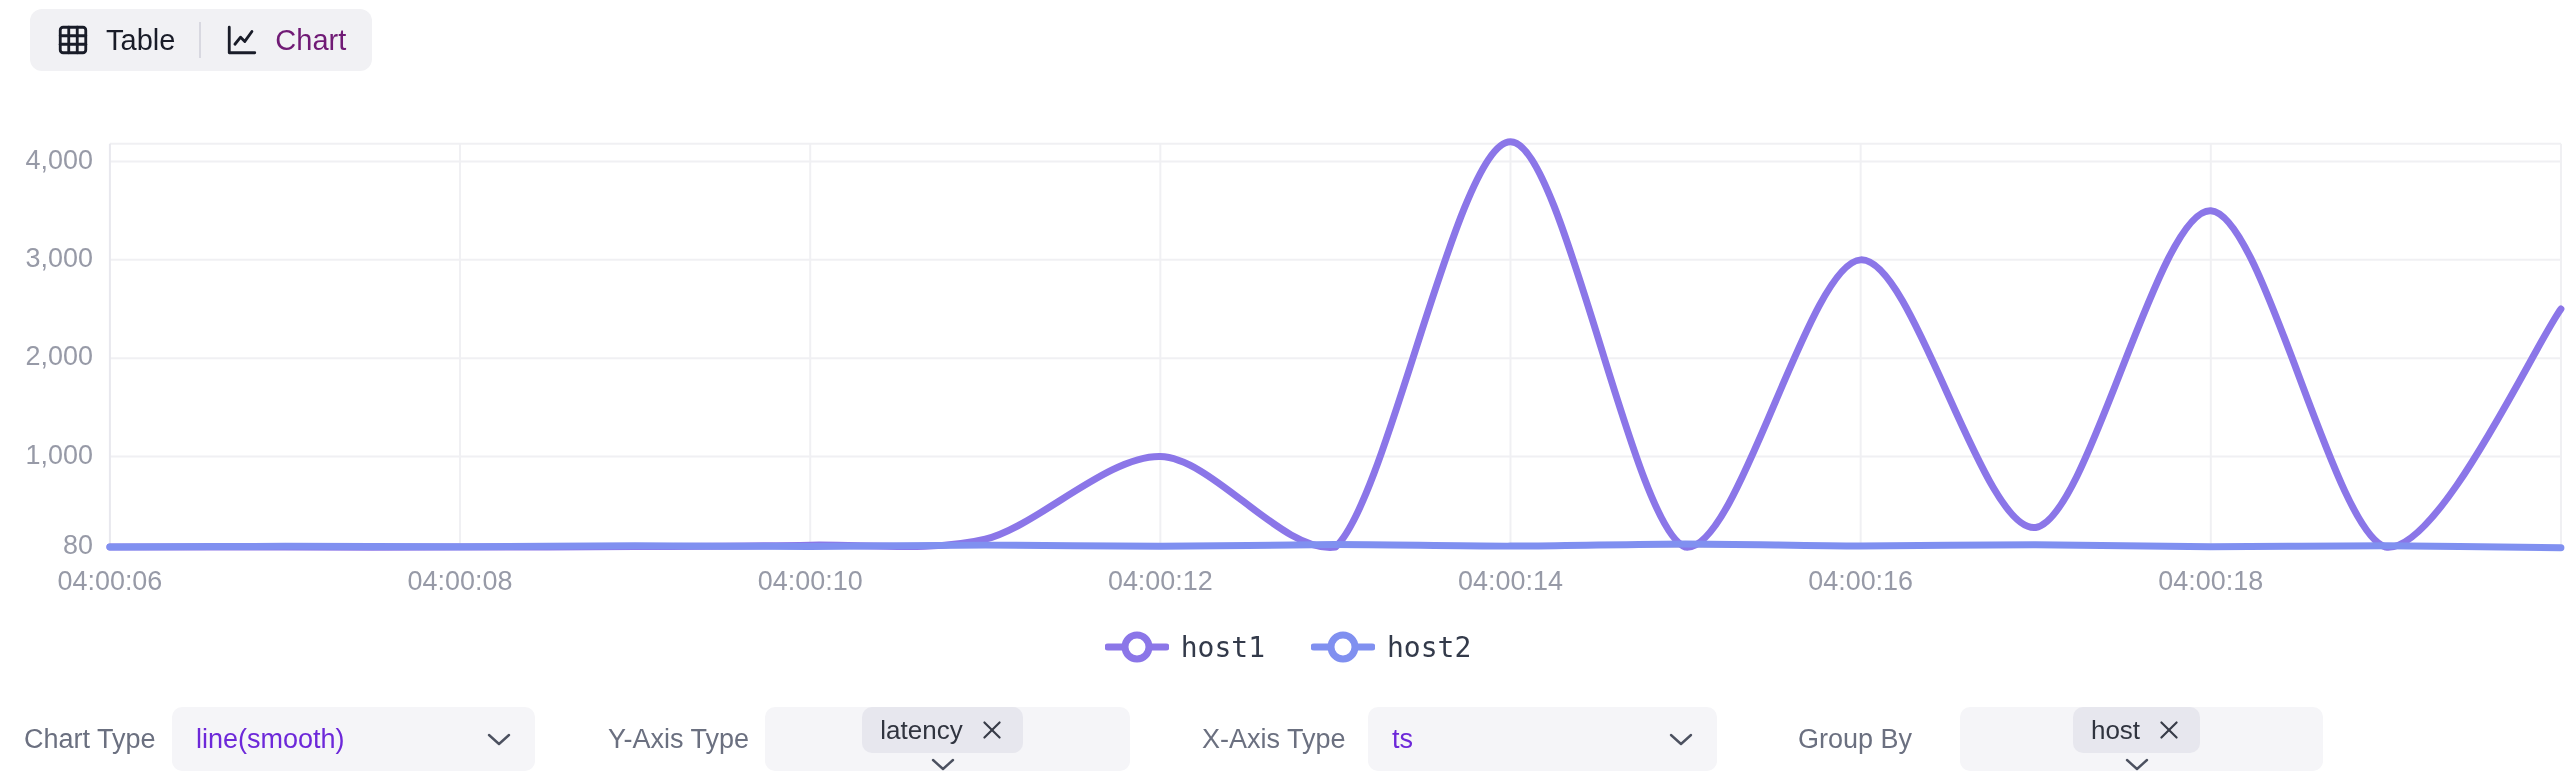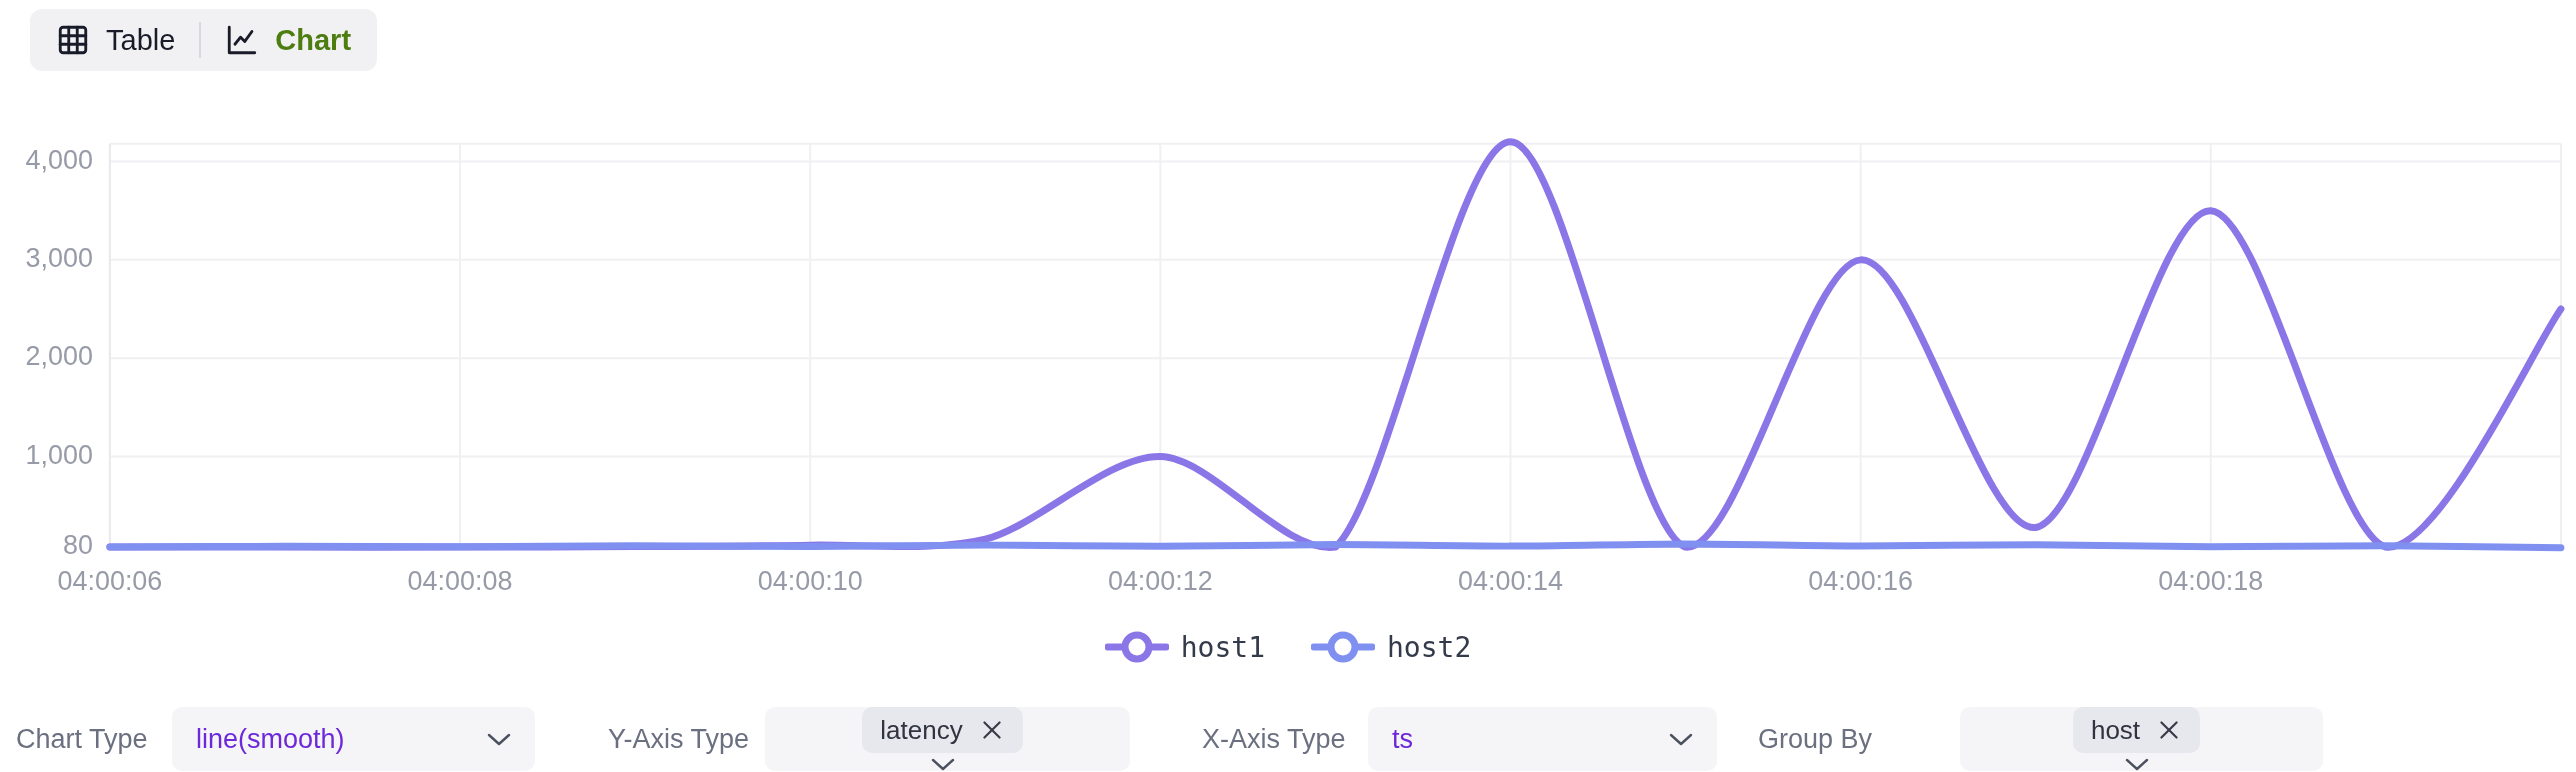--- a/index.html
+++ b/index.html
@@ -6,21 +6,21 @@
   html,body { width: 2576px; height: 773px; background: #ffffff; overflow: hidden;
               font-family: "Liberation Sans", sans-serif; }
 
   
   .toggle { position: absolute; left: 30px; top: 9px; height: 62px;
             background: #f1f1f4; border-radius: 12px; display: flex;
             align-items: center; padding: 0 26px; gap: 24px; }
   .toggle-item { display: flex; align-items: center; gap: 16px; border: none;
                  background: transparent; cursor: pointer; font-family: inherit; }
   .toggle-item .tlabel { font-size: 29px; color: #191c28; }
-  .toggle-item.active .tlabel { color: #4d7c0f; font-weight: 700; }
+  .toggle-item.active .tlabel { color: #701a75; font-weight: 400; }
   .toggle-item svg { display: block; }
   .toggle-divider { width: 2px; height: 36px; background: #d8d8e0; }
 
   
   #chart-svg { position: absolute; left: 0; top: 0; }
   .tick-text { font-family: "Liberation Sans", sans-serif; font-size: 27px; fill: #979aa7; }
 
   
   #legend { position: absolute; left: 0; top: 625px; width: 2576px; height: 44px;
             display: flex; justify-content: center; align-items: center; gap: 46px; }
@@ -114,21 +114,21 @@
       <svg width="64" height="36" viewBox="0 0 64 36">
         <line x1="3" y1="18" x2="61" y2="18" stroke="#8090F0" stroke-width="7" stroke-linecap="round"></line>
         <circle cx="32" cy="18" r="12" fill="#ffffff" stroke="#8090F0" stroke-width="7"></circle>
       </svg>
       <span>host2</span>
     </div>
   </div>
 
 <div id="controls">
 
-  <div class="ctl-label" style="left:16px">Chart Type</div>
+  <div class="ctl-label" style="left:24px">Chart Type</div>
   <div class="ctl-select" style="left:172px;width:363px">
     <span class="ctl-value">line(smooth)</span>
     <svg class="chev" width="24" height="13" viewBox="0 0 24 13" fill="none" stroke="#4c5160" stroke-width="2.4" stroke-linecap="round" stroke-linejoin="round">
         <polyline points="2,2 12,11 22,2"></polyline>
       </svg>
   </div>
 
   <div class="ctl-label" style="left:608px">Y-Axis Type</div>
   <div class="ctl-select has-tag" style="left:765px;width:365px">
     <div class="tag">
@@ -144,21 +144,21 @@
   </div>
 
   <div class="ctl-label" style="left:1202px">X-Axis Type</div>
   <div class="ctl-select" style="left:1368px;width:349px">
     <span class="ctl-value">ts</span>
     <svg class="chev" width="24" height="13" viewBox="0 0 24 13" fill="none" stroke="#4c5160" stroke-width="2.4" stroke-linecap="round" stroke-linejoin="round">
         <polyline points="2,2 12,11 22,2"></polyline>
       </svg>
   </div>
 
-  <div class="ctl-label" style="left:1758px">Group By</div>
+  <div class="ctl-label" style="left:1798px">Group By</div>
   <div class="ctl-select has-tag" style="left:1960px;width:363px">
     <div class="tag">
       <span>host</span>
       <svg width="26" height="26" viewBox="0 0 24 24" fill="none" stroke="#383c48" stroke-width="2" stroke-linecap="round">
           <path d="M5 5l14 14"></path>
           <path d="M19 5L5 19"></path>
         </svg>
     </div>
     <svg class="chev" width="24" height="13" viewBox="0 0 24 13" fill="none" stroke="#4c5160" stroke-width="2.4" stroke-linecap="round" stroke-linejoin="round">
         <polyline points="2,2 12,11 22,2"></polyline>

